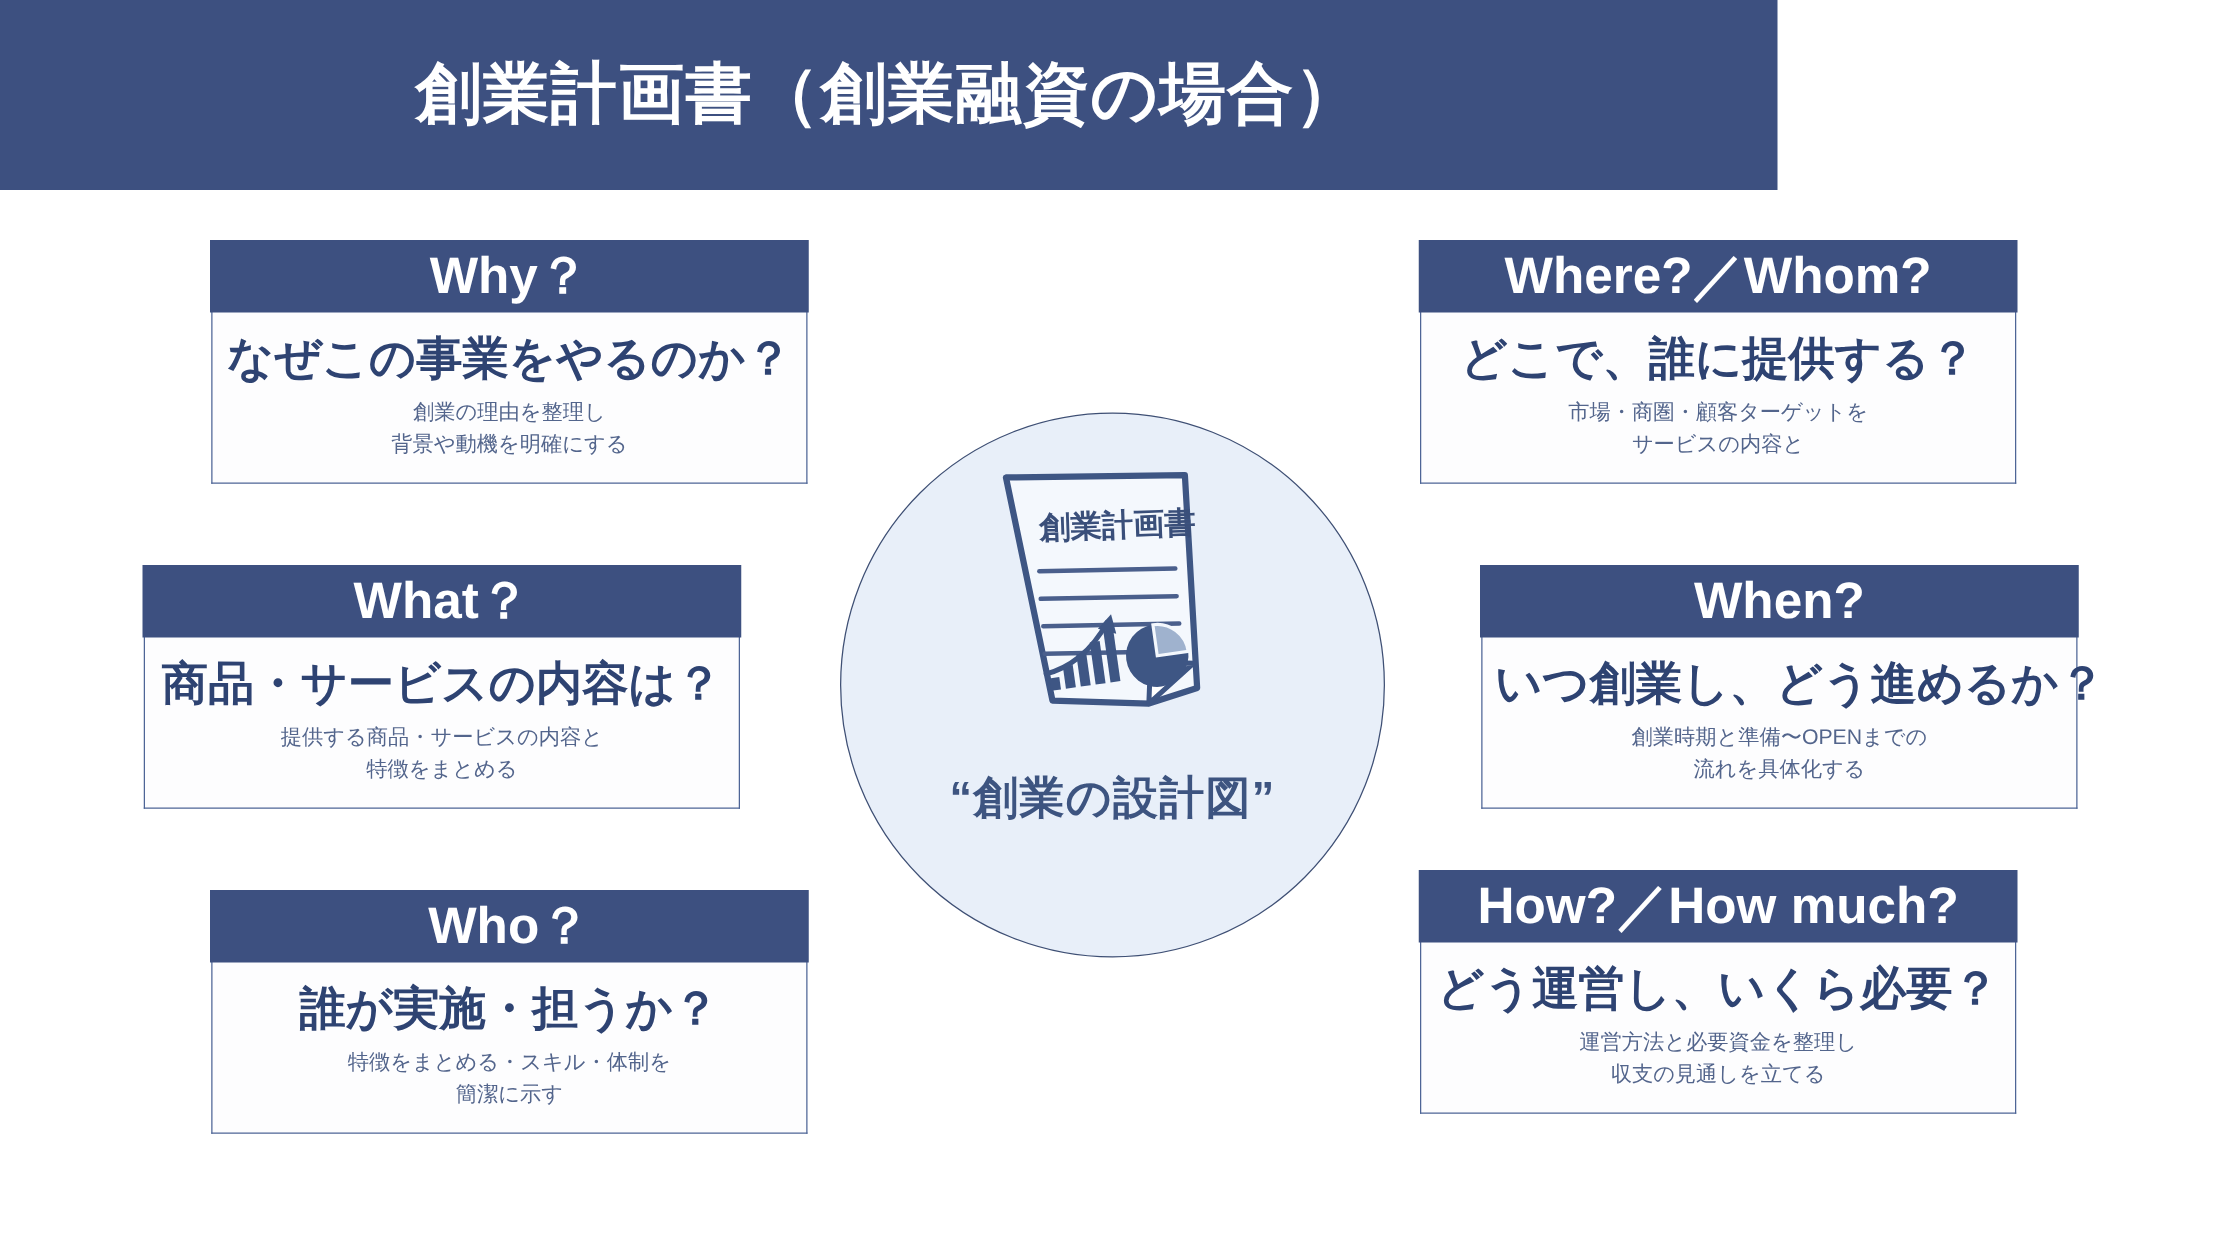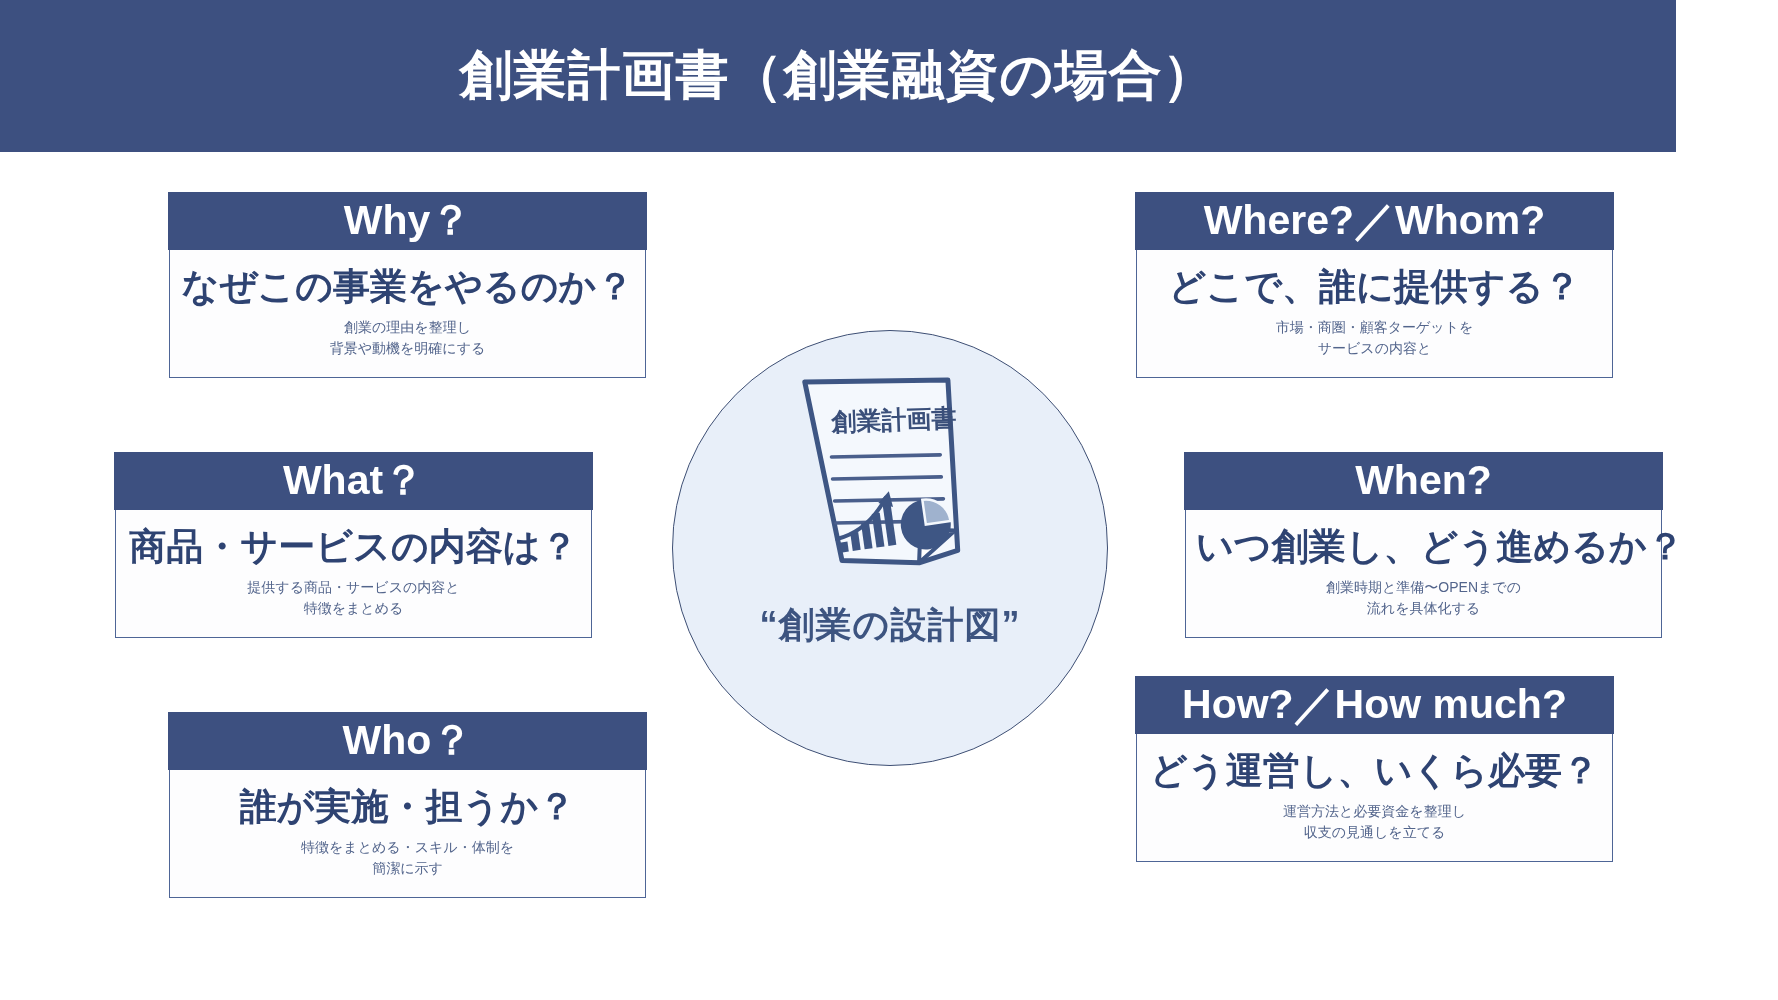--- a/index.html
+++ b/index.html
@@ -14,21 +14,21 @@
     position: relative;
     width: 1778px;
     height: 1000px;
     background: #ffffff;
   }
 
   
   .header-bar {
     position: absolute;
     left: 0; top: 0;
-    width: 1676px;
+    width: 1422px;
     height: 152px;
     background: #3D5080;
     display: flex;
     align-items: center;
     justify-content: center;
   }
   .header-title {
     color: #ffffff;
     font-size: 53px;
     font-weight: bold;
@@ -62,33 +62,33 @@
   }
   .card-q {
     color: #2E4372;
     font-size: 37px;
     font-weight: bold;
     line-height: 1.35;
     white-space: nowrap;
   }
   .card-desc {
     color: #53658C;
-    font-size: 14px;
+    font-size: 17px;
     line-height: 1.48;
     margin-top: 6px;
   }
   .card-desc div { white-space: nowrap; }
 
   
   #card-why      { left: 169px;  top: 192px; }
   #card-what     { left: 115px;  top: 452px; }
   #card-who      { left: 169px;  top: 712px; }
   #card-where    { left: 1136px; top: 192px; }
   #card-when     { left: 1185px; top: 452px; }
-  #card-how      { left: 1136px; top: 676px; }
+  #card-how      { left: 1136px; top: 696px; }
 
   
   .center-circle {
     position: absolute;
     left: 672px;
     top: 330px;
     width: 436px;
     height: 436px;
     border-radius: 50%;
     background: #E8EFF9;
@@ -100,21 +100,21 @@
   .doc-wrap {
     margin-top: 20px;
     width: 200px;
     height: 250px;
   }
   .circle-caption {
     color: #3D5480;
     font-size: 36px;
     font-weight: bold;
     white-space: nowrap;
-    margin-top: 0;
+    margin-top: 13px;
     letter-spacing: 1px;
   }
 </style>
 </head>
 <body>
 
 <div id="stage">
 
   <div class="header-bar">
     <div class="header-title">創業計画書（創業融資の場合）</div>

